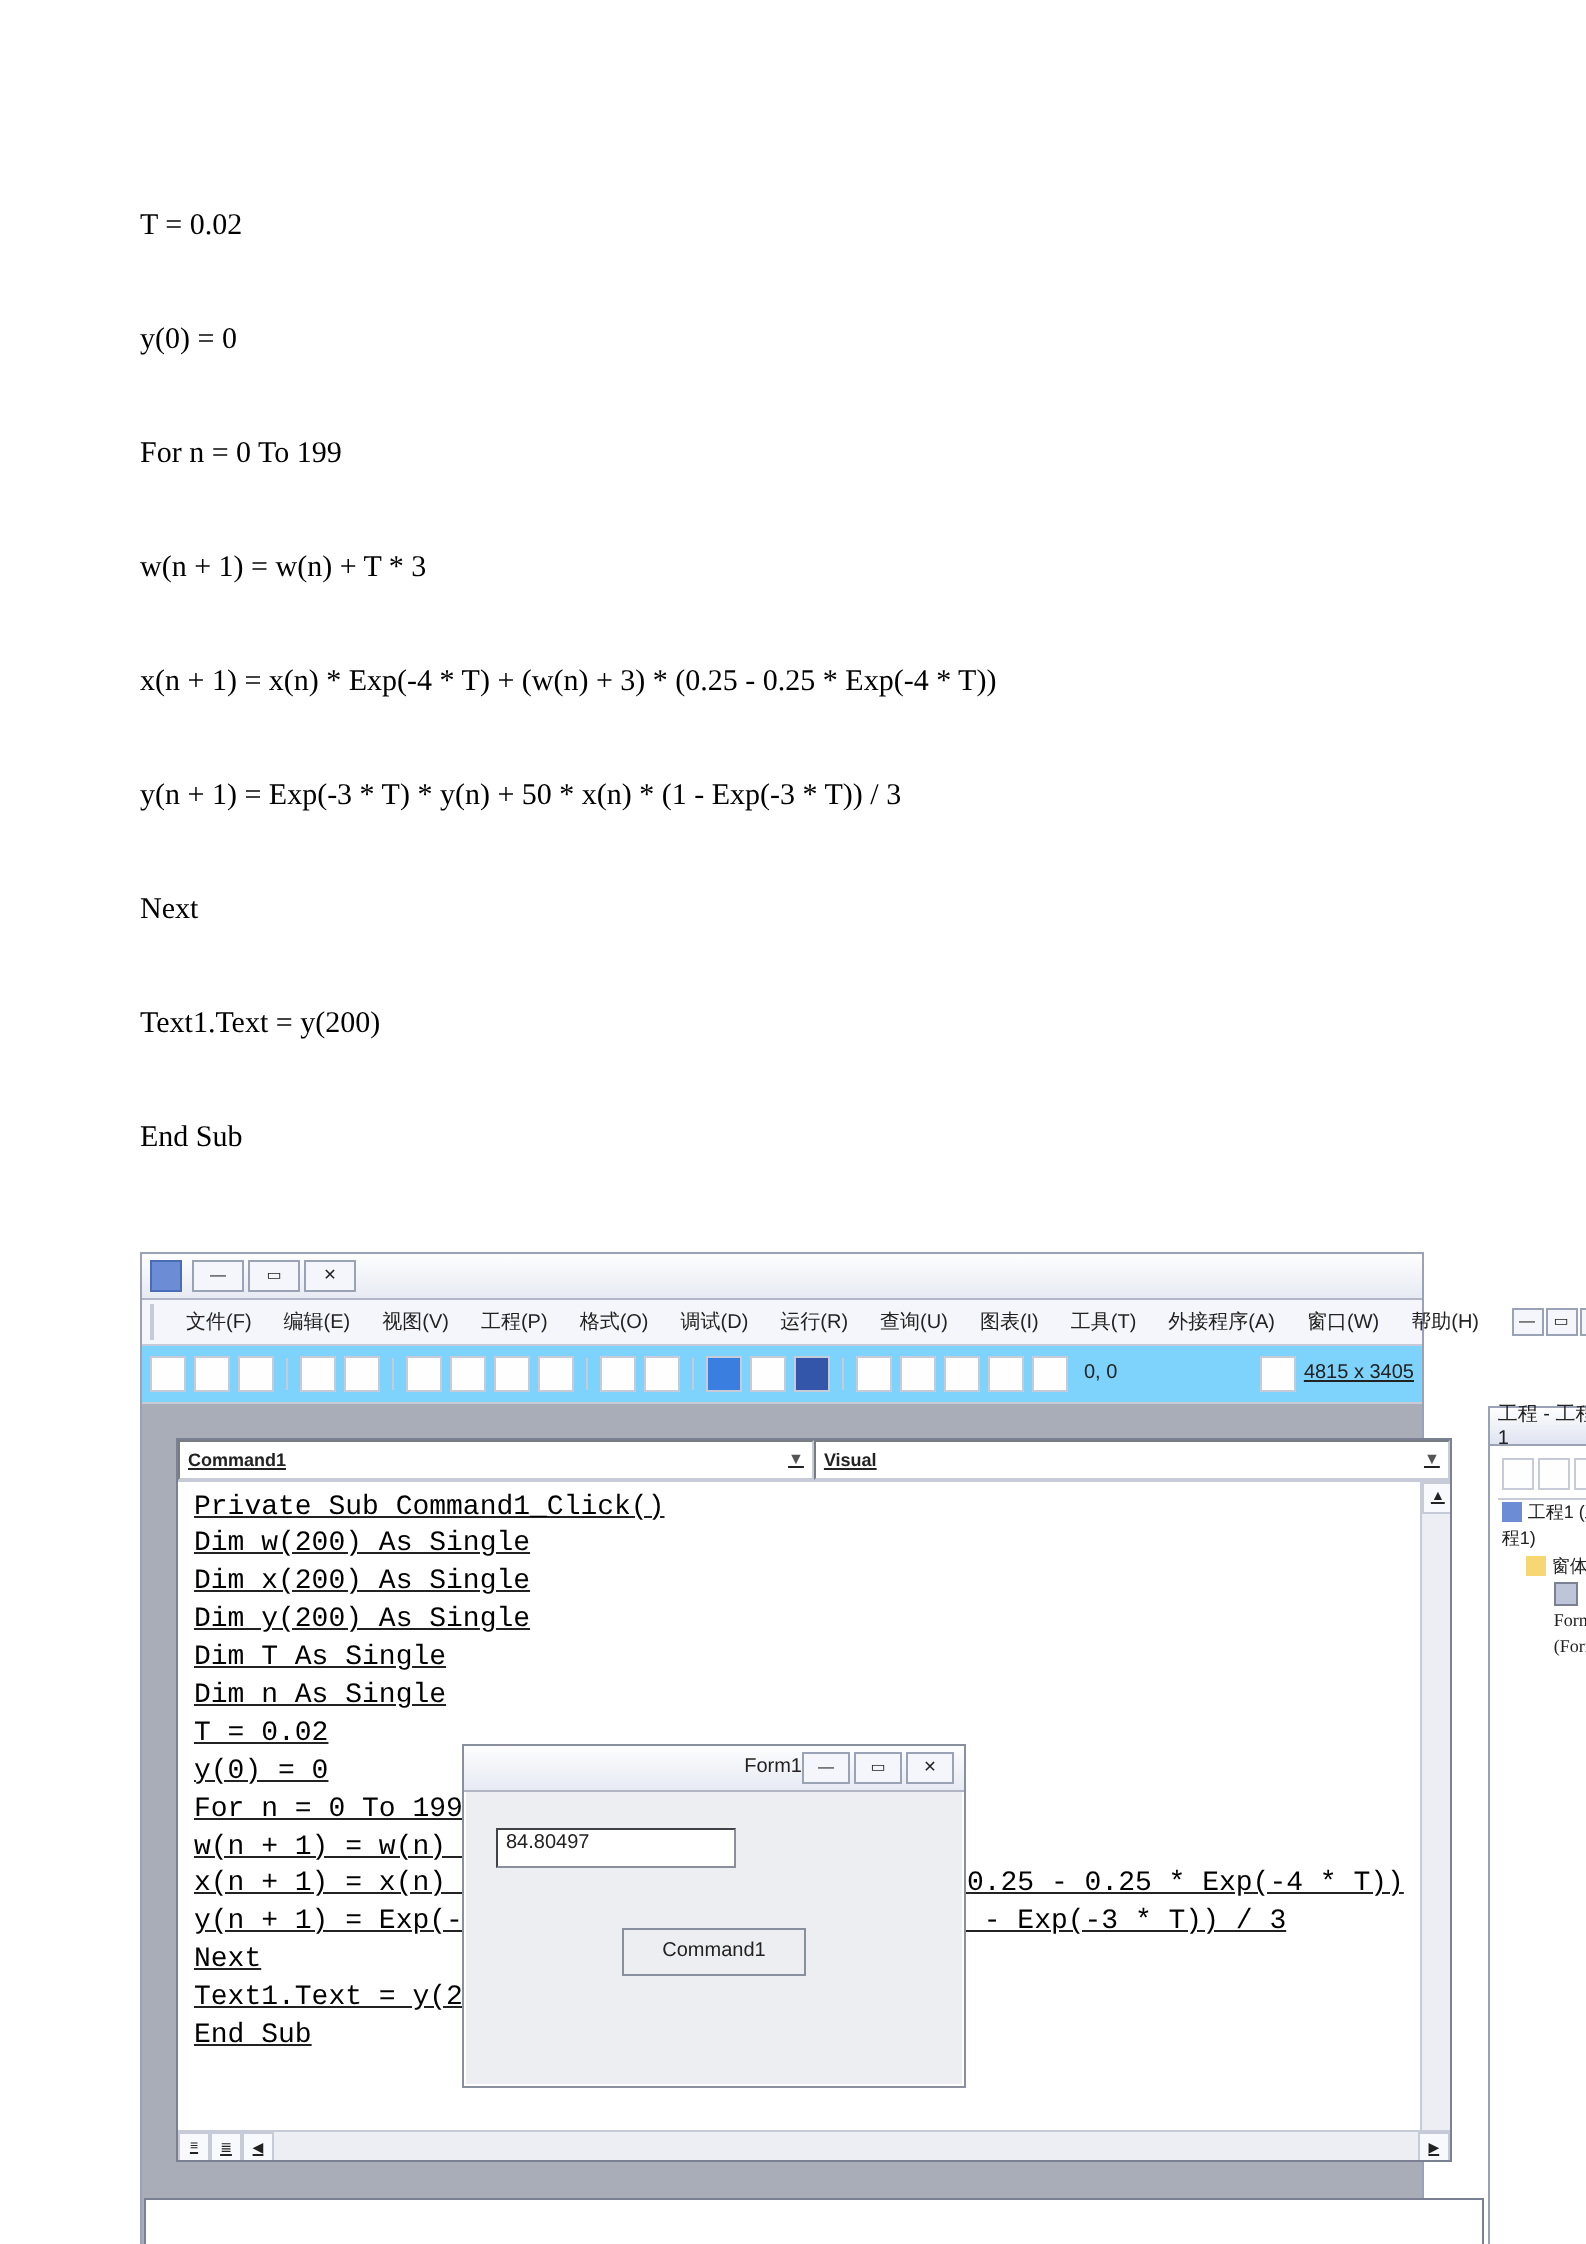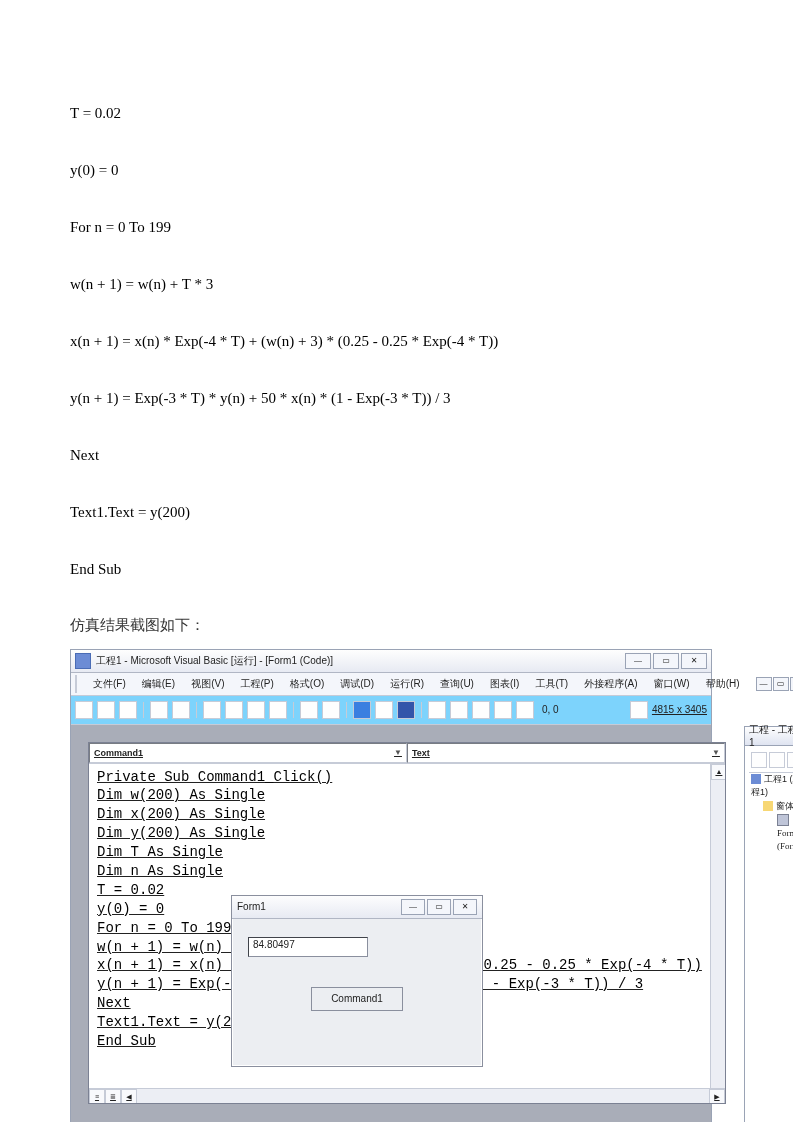--- a/index.html
+++ b/index.html
@@ -194,21 +194,21 @@
     border: 1px solid #8a8f9e;
     box-shadow: 0 0 0 1px #fff inset;
   }
   .form-title {
     height: 22px;
     background: linear-gradient(#fdfdfe,#e7eaf3);
     border-bottom: 1px solid #b0b6c4;
     display: flex; align-items: center;
     padding: 0 5px;
   }
-  .form-title span:first-child { flex: 1; }
+  .form-title span:first-child { flex: 1; text-align: right; }
   .form-ctrls { display: flex; gap: 2px; }
   .form-ctrls .win-btn { width: 22px; height: 14px; }
   .textbox {
     margin: 18px 16px 0 16px;
     width: 110px; height: 16px;
     background: #fff;
     border: 1px inset #8a8f9e;
     padding: 1px 4px;
     font-size: 10px;
   }
@@ -237,27 +237,25 @@
     <div>T = 0.02</div>
     <div>y(0) = 0</div>
     <div>For n = 0 To 199</div>
     <div>w(n + 1) = w(n) + T * 3</div>
     <div>x(n + 1) = x(n) * Exp(-4 * T) + (w(n) + 3) * (0.25 - 0.25 * Exp(-4 * T))</div>
     <div>y(n + 1) = Exp(-3 * T) * y(n) + 50 * x(n) * (1 - Exp(-3 * T)) / 3</div>
     <div>Next</div>
     <div>Text1.Text = y(200)</div>
     <div>End Sub</div>
   </div>
-  <div class="caption">仿真结果截图如下：</div>
 
   <div class="screenshot">
 
     <div class="win-titlebar">
       <div class="win-icon"></div>
-      <div class="win-title">工程1 - Microsoft Visual Basic [运行] - [Form1 (Code)]</div>
       <div class="win-ctrls">
         <div class="win-btn">—</div>
         <div class="win-btn">▭</div>
         <div class="win-btn">✕</div>
       </div>
     </div>
 
     <div class="menubar">
       <span class="tb-btn"></span>
       <span>文件(F)</span>
@@ -315,21 +313,21 @@
     <div class="workarea">
       <div style="flex:1;display:flex;flex-direction:column">
 
         <div class="code-pane">
           <div class="code-dropdowns">
             <div class="dd">
               <span>Command1</span>
               <span class="dd-arrow">▼</span>
             </div>
             <div class="dd">
-              <span>Text</span>
+              <span>Visual</span>
               <span class="dd-arrow">▼</span>
             </div>
           </div>
           <div style="flex:1;display:flex;overflow:hidden">
             <div class="code-text">Private Sub Command1_Click()
 Dim w(200) As Single
 Dim x(200) As Single
 Dim y(200) As Single
 Dim T As Single
 Dim n As Single

